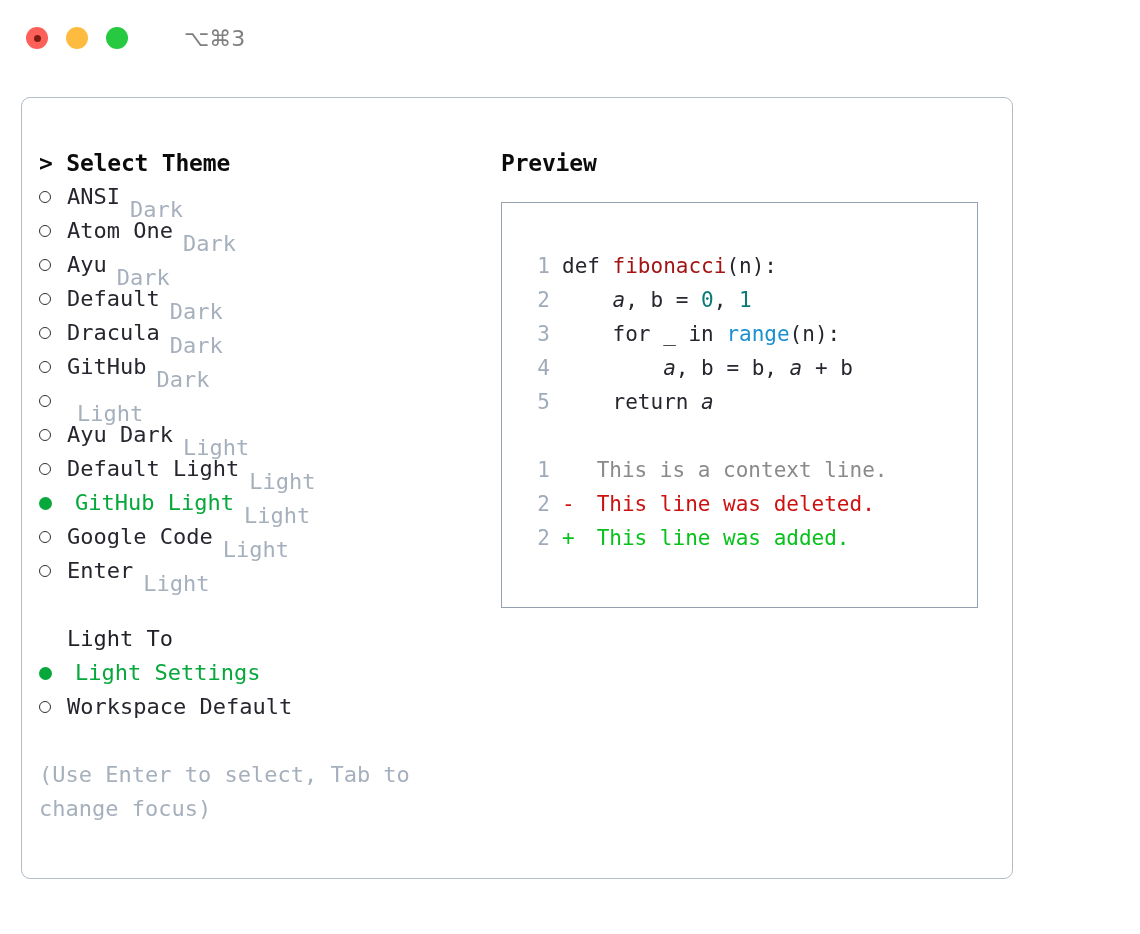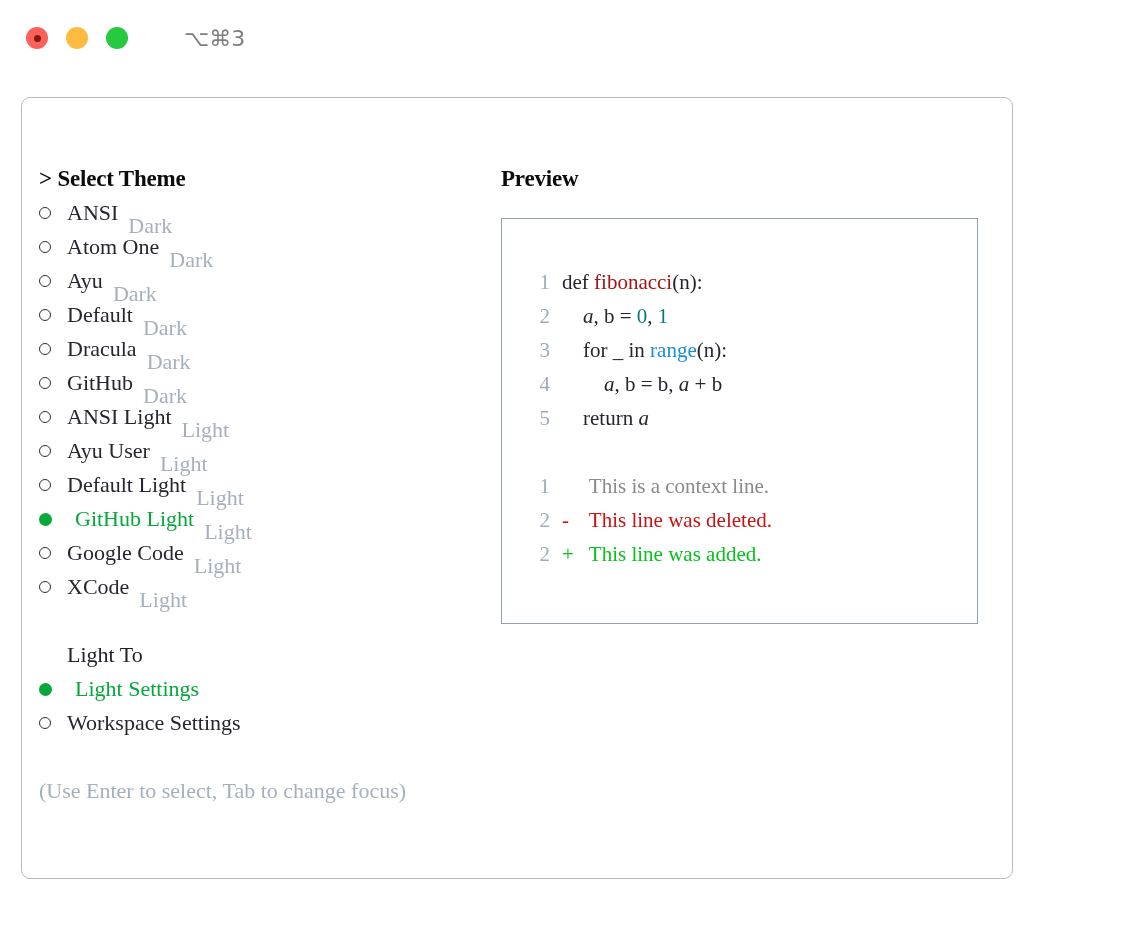--- a/index.html
+++ b/index.html
@@ -69,24 +69,23 @@
     top: 97px;
     width: 992px;
     height: 782px;
     border: 1.6px solid #b4bcc8;
     border-radius: 9px;
     box-sizing: border-box;
     background: #ffffff;
   }
   .panel-inner {
     position: absolute;
-    left: 0; top: 16px;
+    left: 0; top: 0;
     width: 100%; height: 100%;
     display: block;
-    font-family: Liberation Serif, serif;
   }
 
   
   .left-col {
     position: absolute;
     left: 17px;
     top: 48px;
     width: 440px;
   }
   .section-header {
@@ -222,34 +221,34 @@
 
       <div class="left-col">
         <div class="section-header">&gt; Select Theme</div>
         <div id="theme-list">
             <div class="opt-row"><span class="bullet"><span class="ring"></span></span><span class="opt-label">ANSI</span><span class="opt-cat">Dark</span></div>
             <div class="opt-row"><span class="bullet"><span class="ring"></span></span><span class="opt-label">Atom One</span><span class="opt-cat">Dark</span></div>
             <div class="opt-row"><span class="bullet"><span class="ring"></span></span><span class="opt-label">Ayu</span><span class="opt-cat">Dark</span></div>
             <div class="opt-row"><span class="bullet"><span class="ring"></span></span><span class="opt-label">Default</span><span class="opt-cat">Dark</span></div>
             <div class="opt-row"><span class="bullet"><span class="ring"></span></span><span class="opt-label">Dracula</span><span class="opt-cat">Dark</span></div>
             <div class="opt-row"><span class="bullet"><span class="ring"></span></span><span class="opt-label">GitHub</span><span class="opt-cat">Dark</span></div>
-            <div class="opt-row"><span class="bullet"><span class="ring"></span></span><span class="opt-label">ANSI Light</span><span class="opt-cat">Light</span></div>
-            <div class="opt-row"><span class="bullet"><span class="ring"></span></span><span class="opt-label">Ayu User</span><span class="opt-cat">Light</span></div>
+            <div class="opt-row"><span class="bullet"><span class="ring"></span></span><span class="opt-cat">Light</span></div>
+            <div class="opt-row"><span class="bullet"><span class="ring"></span></span><span class="opt-label">Ayu Dark</span><span class="opt-cat">Light</span></div>
             <div class="opt-row"><span class="bullet"><span class="ring"></span></span><span class="opt-label">Default Light</span><span class="opt-cat">Light</span></div>
             <div class="opt-row selected"><span class="bullet"><span class="dot"></span></span><span class="opt-label">GitHub Light</span><span class="opt-cat">Light</span></div>
             <div class="opt-row"><span class="bullet"><span class="ring"></span></span><span class="opt-label">Google Code</span><span class="opt-cat">Light</span></div>
-            <div class="opt-row"><span class="bullet"><span class="ring"></span></span><span class="opt-label">XCode</span><span class="opt-cat">Light</span></div>
+            <div class="opt-row"><span class="bullet"><span class="ring"></span></span><span class="opt-label">Enter</span><span class="opt-cat">Light</span></div>
           </div>
 
         <div class="spacer-row"></div>
 
         <div class="sub-header">Light To</div>
         <div id="apply-list">
             <div class="opt-row selected"><span class="bullet"><span class="dot"></span></span><span class="opt-label">Light Settings</span></div>
-            <div class="opt-row"><span class="bullet"><span class="ring"></span></span><span class="opt-label">Workspace Settings</span></div>
+            <div class="opt-row"><span class="bullet"><span class="ring"></span></span><span class="opt-label">Workspace Default</span></div>
           </div>
 
         <div class="spacer-row"></div>
         <div class="hint">(Use Enter to select, Tab to change focus)</div>
       </div>
 
       <div class="right-col">
         <div class="preview-title">Preview</div>
         <div class="preview-box">
           <div id="code-block">

